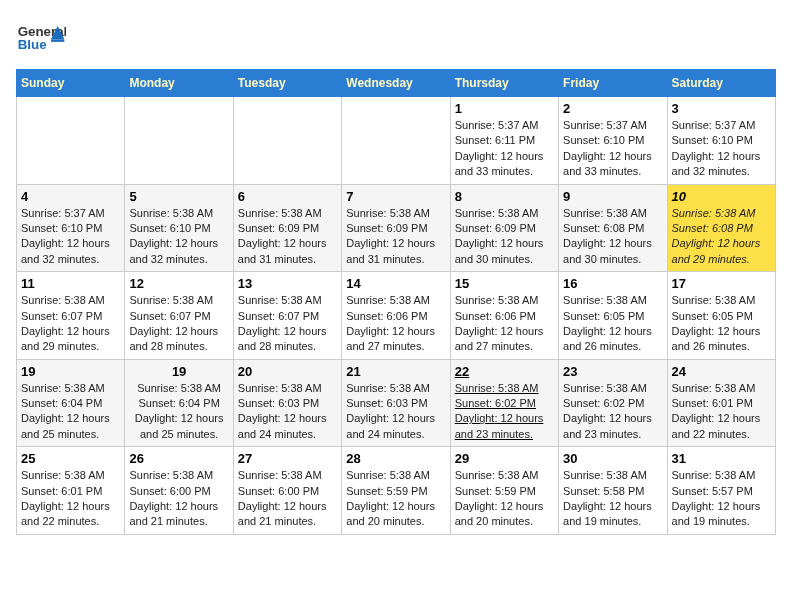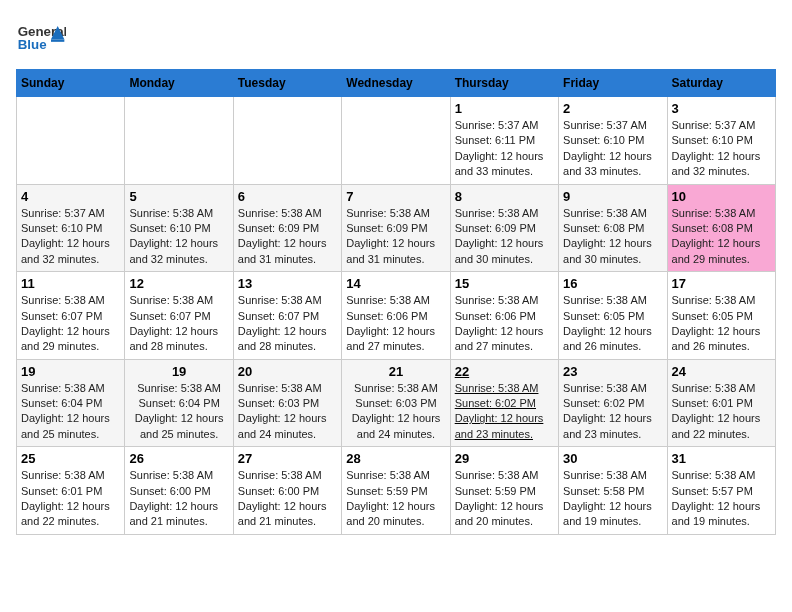--- a/index.html
+++ b/index.html
@@ -37,21 +37,21 @@
       font-size: 14px;
       color: #333;
     }
     .calendar-table {
       width: 100%;
       border-collapse: collapse;
       font-size: 11px;
     }
     .calendar-table th {
       background-color: #2b7cd3;
-      color: #000000;
+      color: #fef9c3;
       padding: 6px 4px;
       text-align: left;
       font-size: 12px;
       font-weight: bold;
       border: 1px solid #2b7cd3;
     }
     .calendar-table td {
       border: 1px solid #ccc;
       vertical-align: top;
       padding: 4px;
@@ -177,21 +177,21 @@
 Daylight: 12 hours
 and 30 minutes.</div>
         </td>
         <td style="background: rgb(245, 245, 245);">
           <span class="day-num">9</span>
           <div class="day-info" style="white-space: pre-line;">Sunrise: 5:38 AM
 Sunset: 6:08 PM
 Daylight: 12 hours
 and 30 minutes.</div>
         </td>
-        <td style="background: #f9a8d4;">
+        <td style="background: #fde047; font-style: italic;">
           <span class="day-num">10</span>
           <div class="day-info" style="white-space: pre-line;">Sunrise: 5:38 AM
 Sunset: 6:08 PM
 Daylight: 12 hours
 and 29 minutes.</div>
         </td>
       </tr>
       <tr>
         <td>
           <span class="day-num">11</span>
@@ -258,21 +258,21 @@
 Daylight: 12 hours
 and 25 minutes.</div>
         </td>
         <td style="background: rgb(245, 245, 245);">
           <span class="day-num">20</span>
           <div class="day-info" style="white-space: pre-line;">Sunrise: 5:38 AM
 Sunset: 6:03 PM
 Daylight: 12 hours
 and 24 minutes.</div>
         </td>
-        <td style="background: rgb(245, 245, 245); text-align: center;">
+        <td style="background: rgb(245, 245, 245);">
           <span class="day-num">21</span>
           <div class="day-info" style="white-space: pre-line;">Sunrise: 5:38 AM
 Sunset: 6:03 PM
 Daylight: 12 hours
 and 24 minutes.</div>
         </td>
         <td style="background: rgb(245, 245, 245); text-decoration: underline;">
           <span class="day-num">22</span>
           <div class="day-info" style="white-space: pre-line;">Sunrise: 5:38 AM
 Sunset: 6:02 PM

